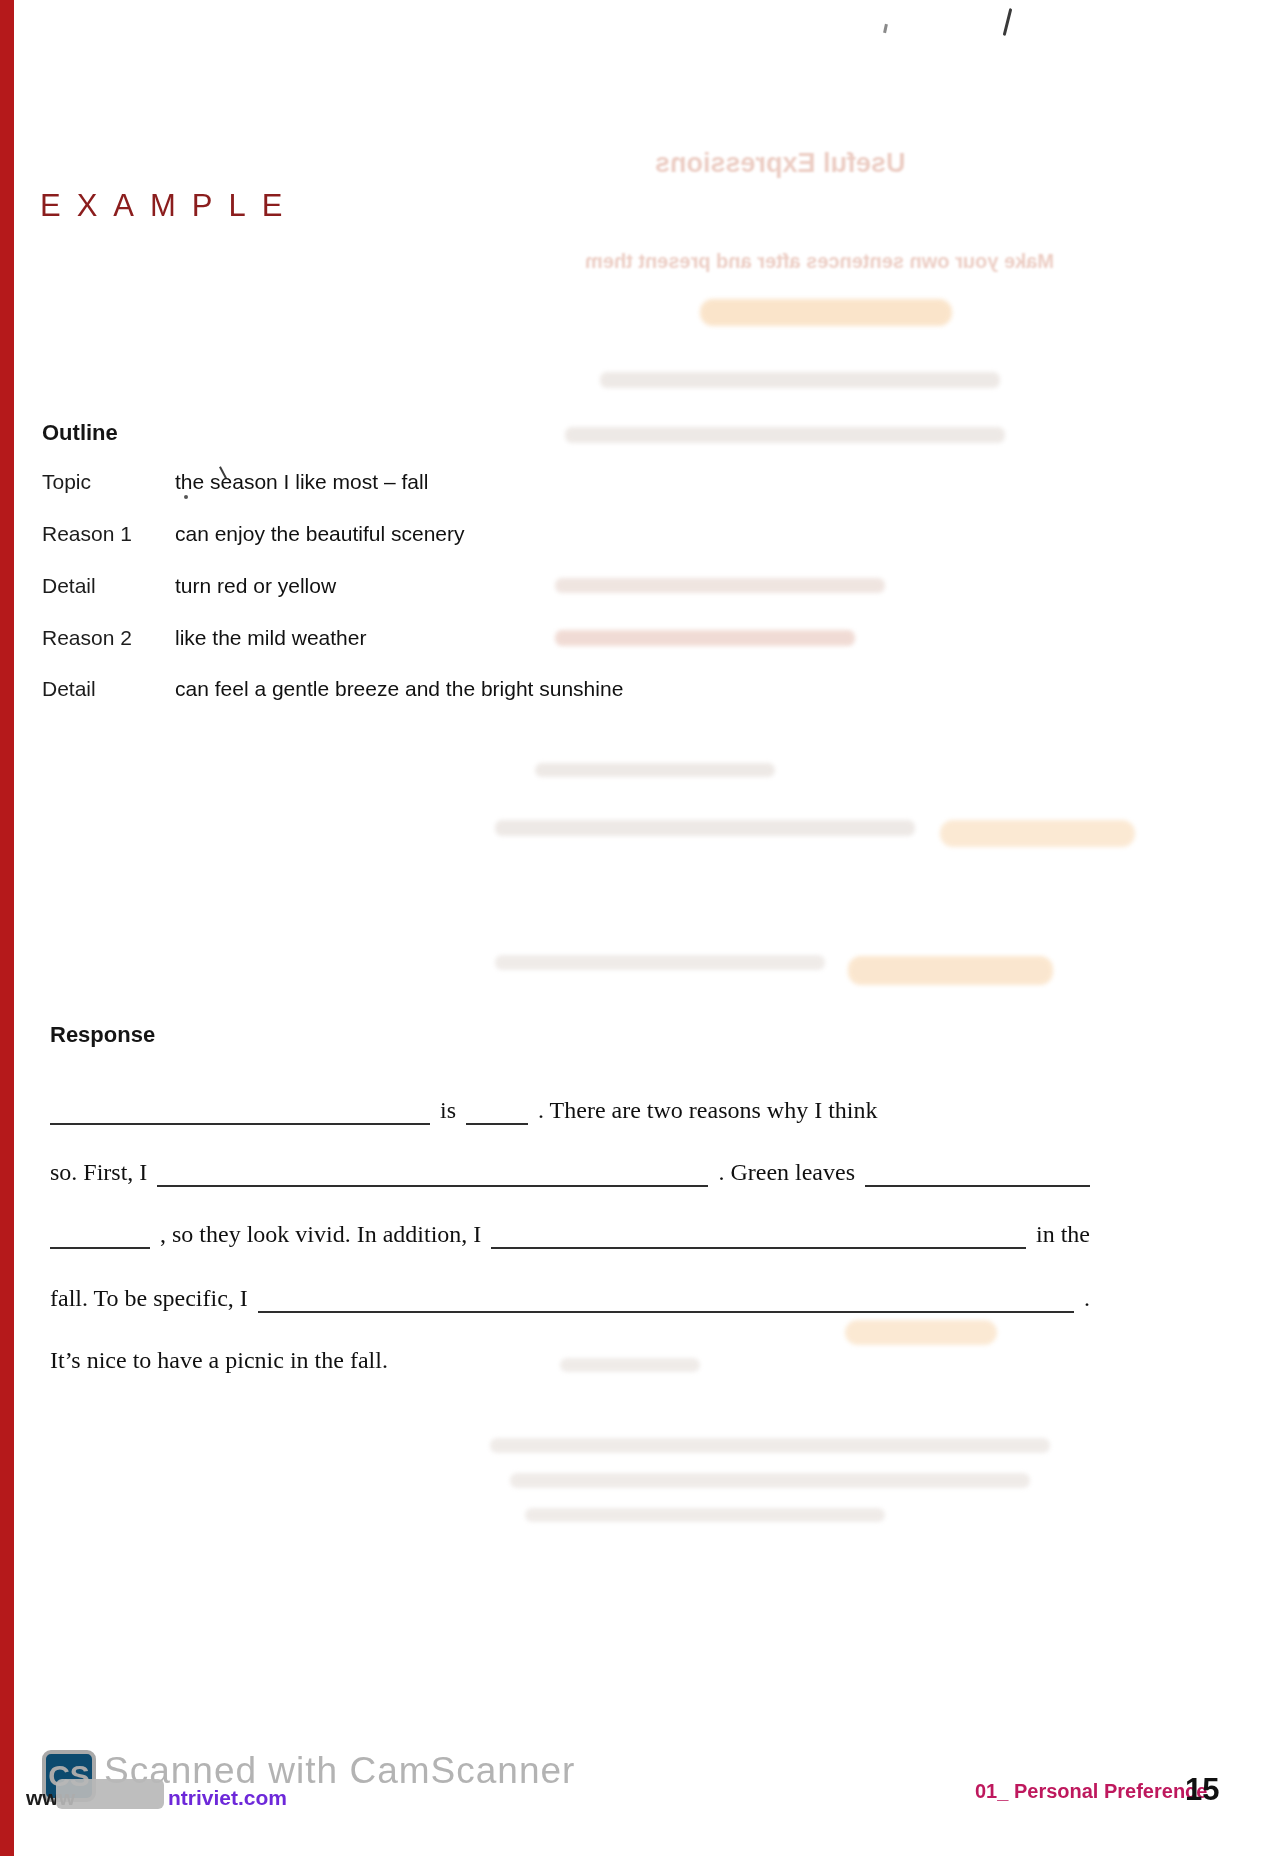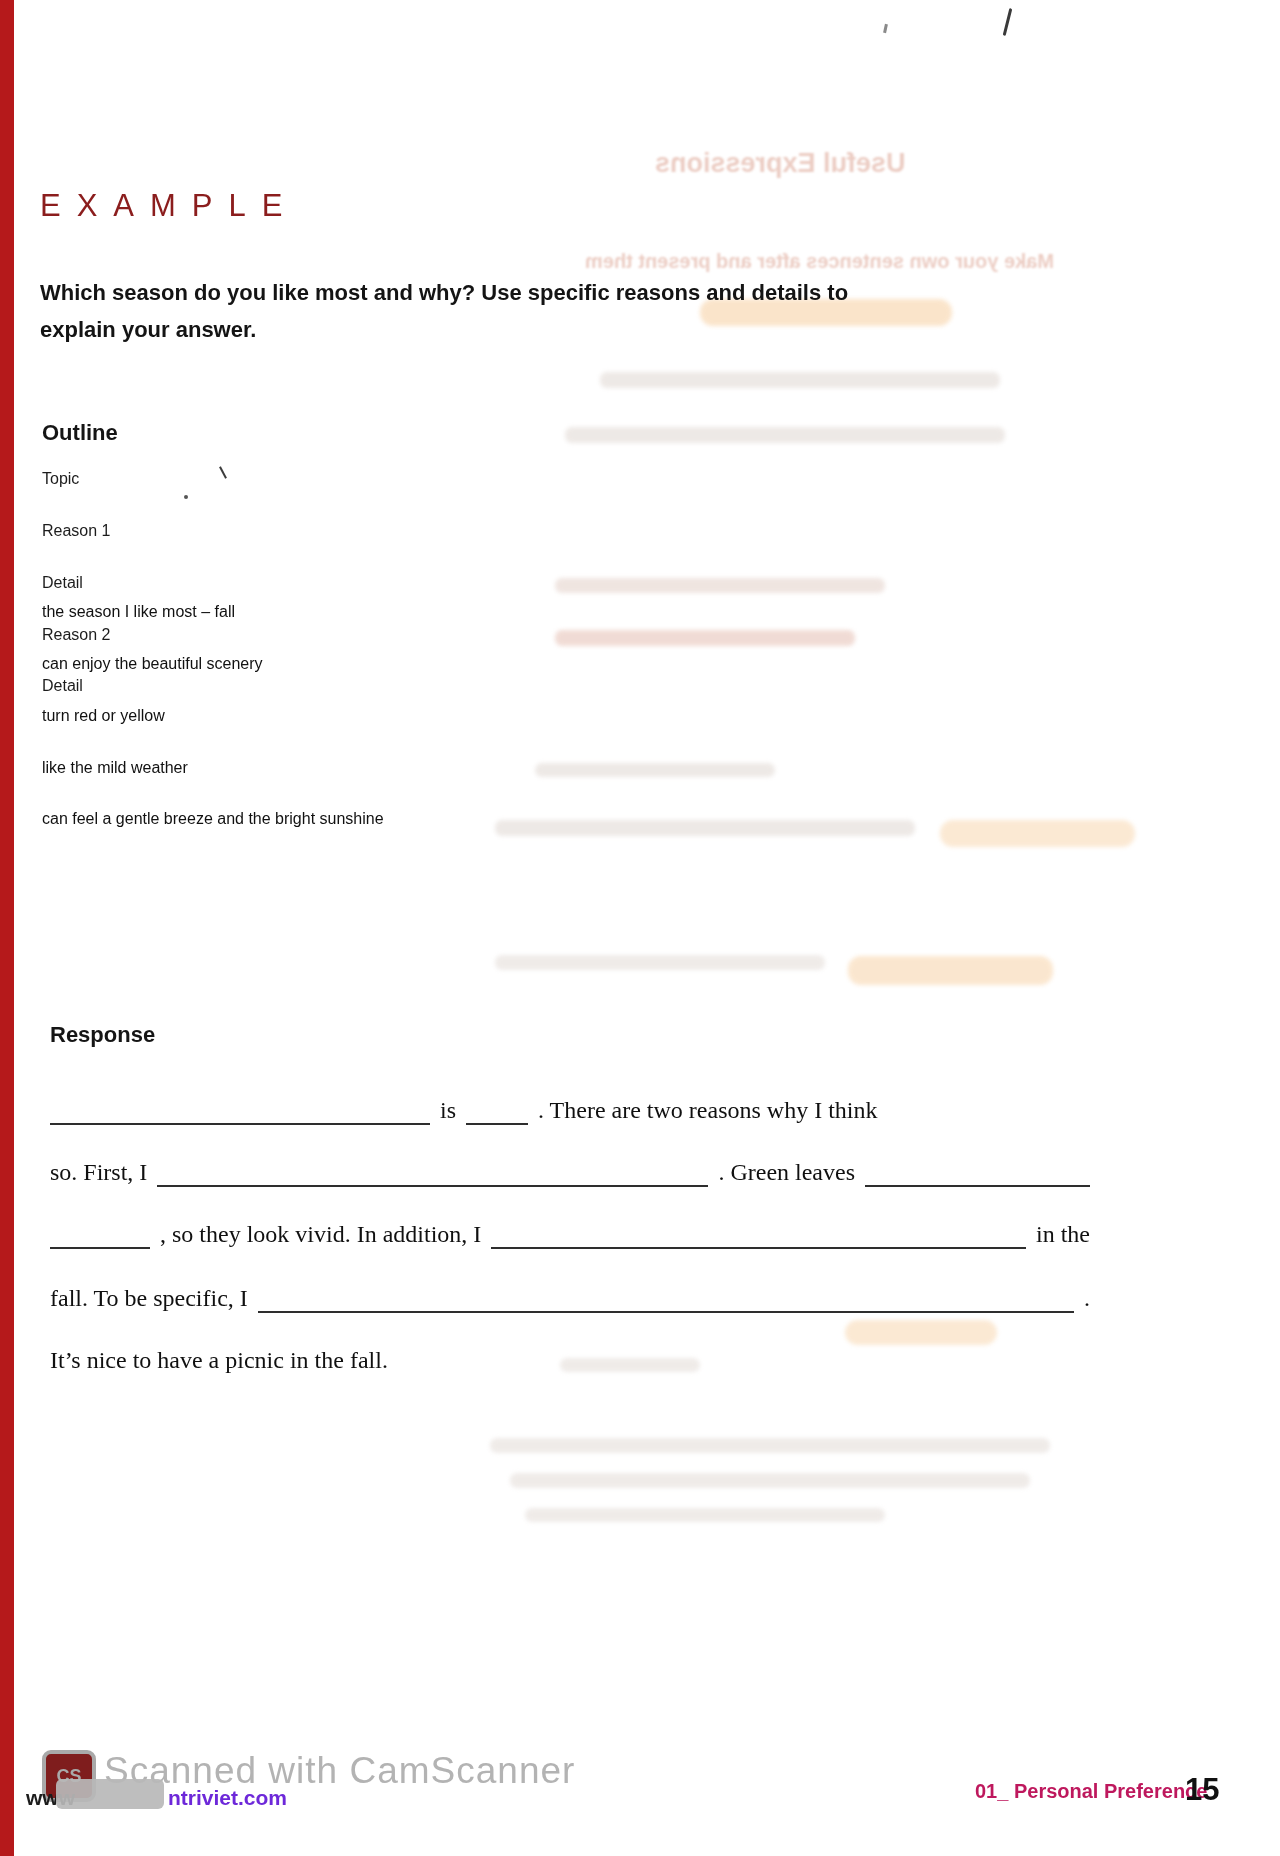--- a/index.html
+++ b/index.html
@@ -20,21 +20,21 @@
   }
 
   
   .question{
     left:40px;top:274px;width:860px;font-size:22px;font-weight:bold;
     line-height:37px;color:#141414;
   }
 
   
   .outline-heading{left:42px;top:420px;font-size:22px;font-weight:bold;}
-  .outline-row{left:42px;width:1000px;display:flex;font-size:16px;flex-direction:column;}
+  .outline-row{left:42px;width:1000px;display:flex;font-size:21px;}
   .outline-label{flex:0 0 133px;color:#1c1c1c;}
   .outline-value{color:#111;}
 
   
   .response-heading{left:50px;top:1022px;font-size:22px;font-weight:bold;}
   .r-line{
     left:50px;width:1040px;display:flex;align-items:flex-end;gap:10px;
     font-family:"Liberation Serif",serif;font-size:24px;line-height:1.2;
     color:#101010;white-space:nowrap;
   }
@@ -71,21 +71,21 @@
   .g7{left:495px;top:955px;width:330px;height:15px;opacity:.4;}
   .g8{left:560px;top:1358px;width:140px;height:14px;opacity:.4;}
   .g9{left:490px;top:1438px;width:560px;height:15px;opacity:.4;}
   .g10{left:510px;top:1473px;width:520px;height:15px;opacity:.4;}
   .g11{left:525px;top:1508px;width:360px;height:14px;opacity:.4;}
 
   
   .cs-box{
     left:42px;top:1750px;width:46px;height:44px;border:4px solid #a9a9a9;
     border-radius:9px;display:flex;align-items:center;justify-content:center;
-    font-size:18px;font-weight:bold;color:#a9a9a9;background:#7f1d1d;
+    font-size:30px;font-weight:bold;color:#a9a9a9;background:#0c4a6e;
   }
   .scanned{
     left:104px;top:1750px;font-size:37px;color:#b3b3b3;font-weight:400;
     letter-spacing:1px;
   }
   .url{left:26px;top:1786px;font-size:21px;font-weight:bold;color:#1d1d1d;}
   .url-blob{left:56px;top:1779px;width:108px;height:30px;background:#b9b9b9;border-radius:6px;opacity:.92;}
   .url-right{left:168px;top:1786px;font-size:21px;font-weight:bold;color:#6d28d9;}
   .section-label{left:975px;top:1780px;font-size:20px;font-weight:600;color:#be185d;}
   .page-number{left:1185px;top:1772px;font-size:31px;font-weight:bold;color:#111;}
@@ -115,21 +115,20 @@
   <div class="abs g-bar g10"></div>
   <div class="abs g-bar g11"></div>
 
   <div class="abs pen-slash"></div>
   <div class="abs pen-tick"></div>
   <div class="abs pen-back"></div>
   <div class="abs pen-dot"></div>
 
   <div class="abs example-heading">EXAMPLE</div>
 
-  <div class="abs question">Which season do you like most and why? Use specific reasons and details to explain your answer.</div>
 
   <div class="abs outline-heading">Outline</div>
 
   <div class="abs outline-row" style="top:470px;">
     <span class="outline-label">Topic</span>
     <span class="outline-value">the season I like most – fall</span>
   </div>
   <div class="abs outline-row" style="top:522px;">
     <span class="outline-label">Reason 1</span>
     <span class="outline-value">can enjoy the beautiful scenery</span>

